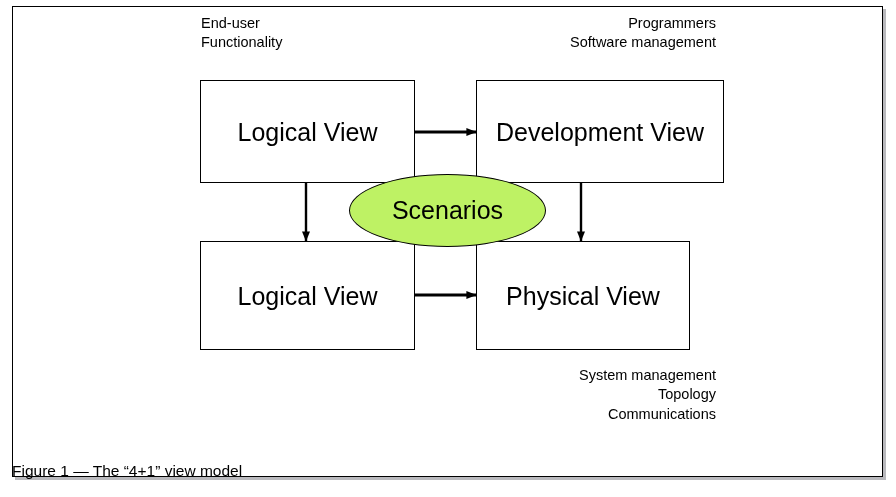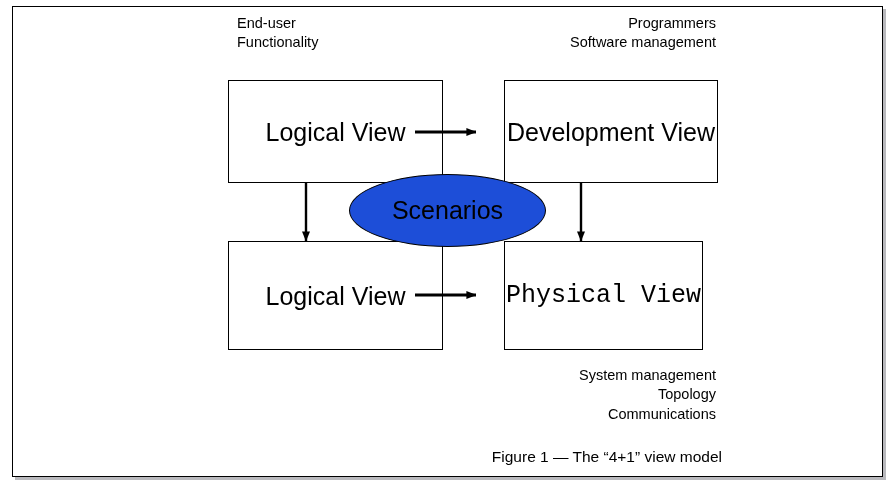--- a/index.html
+++ b/index.html
@@ -48,76 +48,75 @@
     box-sizing: border-box;
     background: #ffffff;
     display: flex;
     align-items: center;
     justify-content: center;
     text-align: center;
     font-size: 25px;
     line-height: 1.12;
     color: #000000;
     z-index: 4;
-    margin-left: 28px;
   }
   #box-logical   { left: 200px; top: 80px;  width: 215px; height: 103px; }
-  #box-development { left: 476px; top: 80px; width: 214px; height: 103px; }
+  #box-development { left: 476px; top: 80px; width: 248px; height: 103px; }
   #box-process   { left: 200px; top: 241px; width: 215px; height: 109px; }
-  #box-physical  { left: 476px; top: 241px; width: 199px; height: 109px; font-family: Liberation Mono, monospace; }
+  #box-physical  { left: 476px; top: 241px; width: 214px; height: 109px; }
 
   
   #ellipse-scenarios {
     position: absolute;
     left: 349px;
     top: 174px;
     width: 197px;
     height: 73px;
     border: 1.6px solid #000000;
     border-radius: 50%;
     box-sizing: border-box;
-    background: #1d4ed8;
+    background: #bef264;
     display: flex;
     align-items: center;
     justify-content: center;
     font-size: 25px;
     color: #000000;
     z-index: 6;
   }
 
   
   .corner-label {
     position: absolute;
     font-size: 14.5px;
     line-height: 1.33;
     color: #000000;
     white-space: pre-line;
     z-index: 3;
   }
-  #label-enduser     { left: 201px; top: 14px;  text-align: left; margin-left: 36px; }
+  #label-enduser     { left: 201px; top: 14px;  text-align: left; }
   #label-programmers { right: 180px; top: 14px; text-align: right; margin-left: 32px; }
   #label-integrators { left: 201px; top: 364px; text-align: left; }
   #label-sysengineers{ right: 180px; top: 366px; text-align: right; }
 
   
   #arrows {
     position: absolute;
     left: 0; top: 0;
     width: 896px; height: 497px;
     z-index: 5;
     pointer-events: none;
   }
 
   
   #figure-caption {
     position: absolute;
     left: 12px;
-    top: 448px;
+    top: 462px;
     width: 710px;
-    text-align: right;
+    text-align: left;
     font-size: 15.5px;
     color: #000000;
     z-index: 3;
   }
 </style>
 </head>
 <body>
 
 <div id="page">
 

